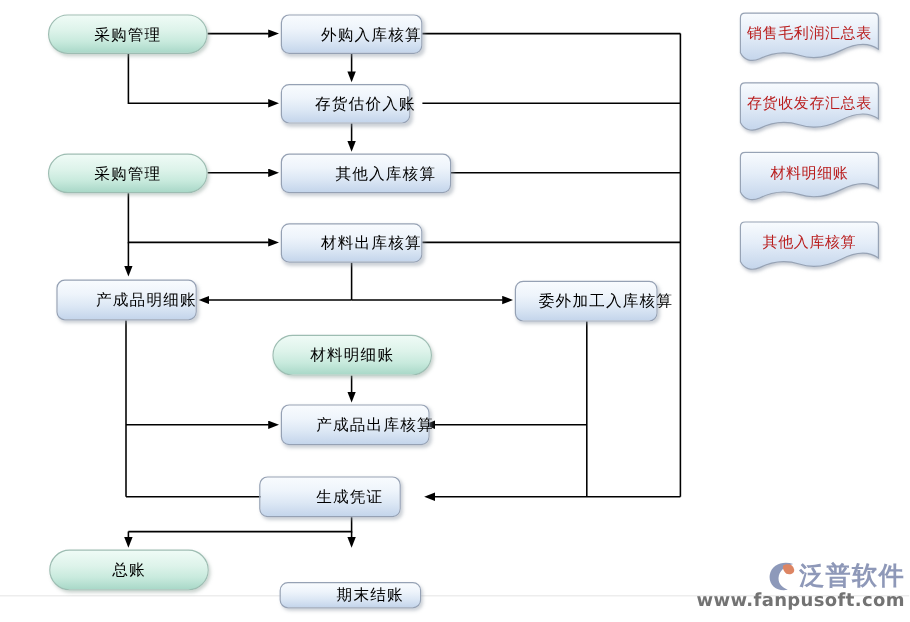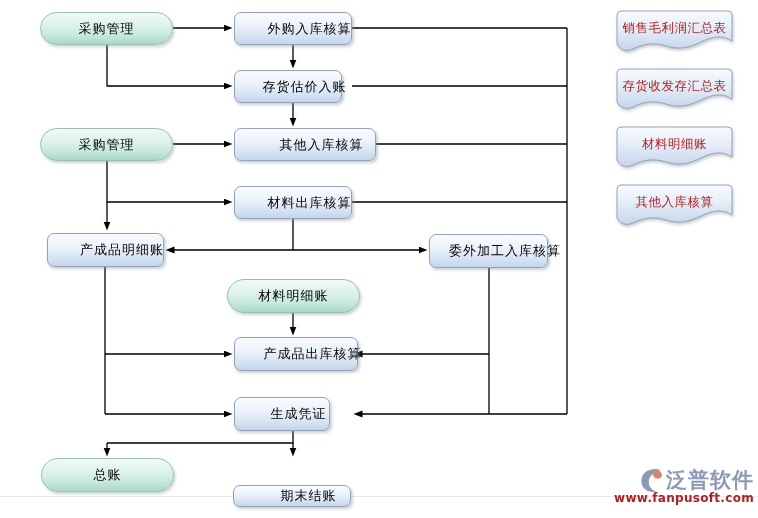--- a/index.html
+++ b/index.html
@@ -28,21 +28,21 @@
   .doc svg{position:absolute;left:0;top:0;width:100%;height:100%;
     filter:drop-shadow(1.5px 2px 1.5px rgba(140,150,165,.5));}
   .doc .lbl{
     position:absolute;left:0;top:4px;width:100%;height:28px;z-index:3;
     display:flex;align-items:center;justify-content:center;
     font-size:12.5px;color:#b91c1c;letter-spacing:.5px;white-space:nowrap;
   }
   .logo{position:absolute;right:4px;top:466px;z-index:2;text-align:right;margin-left:23px;}
   .logo .row{display:flex;align-items:center;justify-content:flex-end;gap:2px;}
   .logo .brand{font-size:21px;font-weight:bold;color:#8e98b8;letter-spacing:1px;}
-  .logo .url{font-size:12px;font-weight:bold;color:#b91c1c;margin-top:-3px;letter-spacing:.3px;}
+  .logo .url{font-size:15px;font-weight:bold;color:#737373;margin-top:-3px;letter-spacing:.3px;}
   .baseline{position:absolute;left:0;top:496px;width:758px;height:1px;background:#e9e9e9;z-index:0;}
 </style>
 </head>
 <body>
 
 <div class="canvas">
   <div class="baseline"></div>
 
   <svg class="wires" width="758" height="518">
     <defs>
@@ -108,21 +108,21 @@
   </div>
   <div class="node proc" style="left:47px;top:233px;width:117px;height:34px">
     <span>产成品明细账</span>
   </div>
   <div class="node proc" style="left:429px;top:234px;width:119px;height:34px">
     <span>委外加工入库核算</span>
   </div>
   <div class="node proc" style="left:234px;top:337px;width:124px;height:34px">
     <span>产成品出库核算</span>
   </div>
-  <div class="node proc" style="left:234px;top:397px;width:96px;height:34px">
+  <div class="node proc" style="left:216px;top:397px;width:118px;height:34px">
     <span>生成凭证</span>
   </div>
   <div class="node proc" style="left:233px;top:485px;width:118px;height:22px">
     <span>期末结账</span>
   </div>
 
   <div class="doc" style="left:616px;top:10px">
     <svg viewBox="0 0 117 43" preserveAspectRatio="none">
       <path d="M5,1 L112,1 Q116,1 116,5 L116,31 C106,24 95,27 85,32 C73,38 62,40 50,36 C37,32 27,34 17,39 C10,42 4,40 1,34 L1,5 Q1,1 5,1 Z" fill="url(#docGrad)" stroke="#97a3b5" stroke-width="1"></path>
     </svg>

